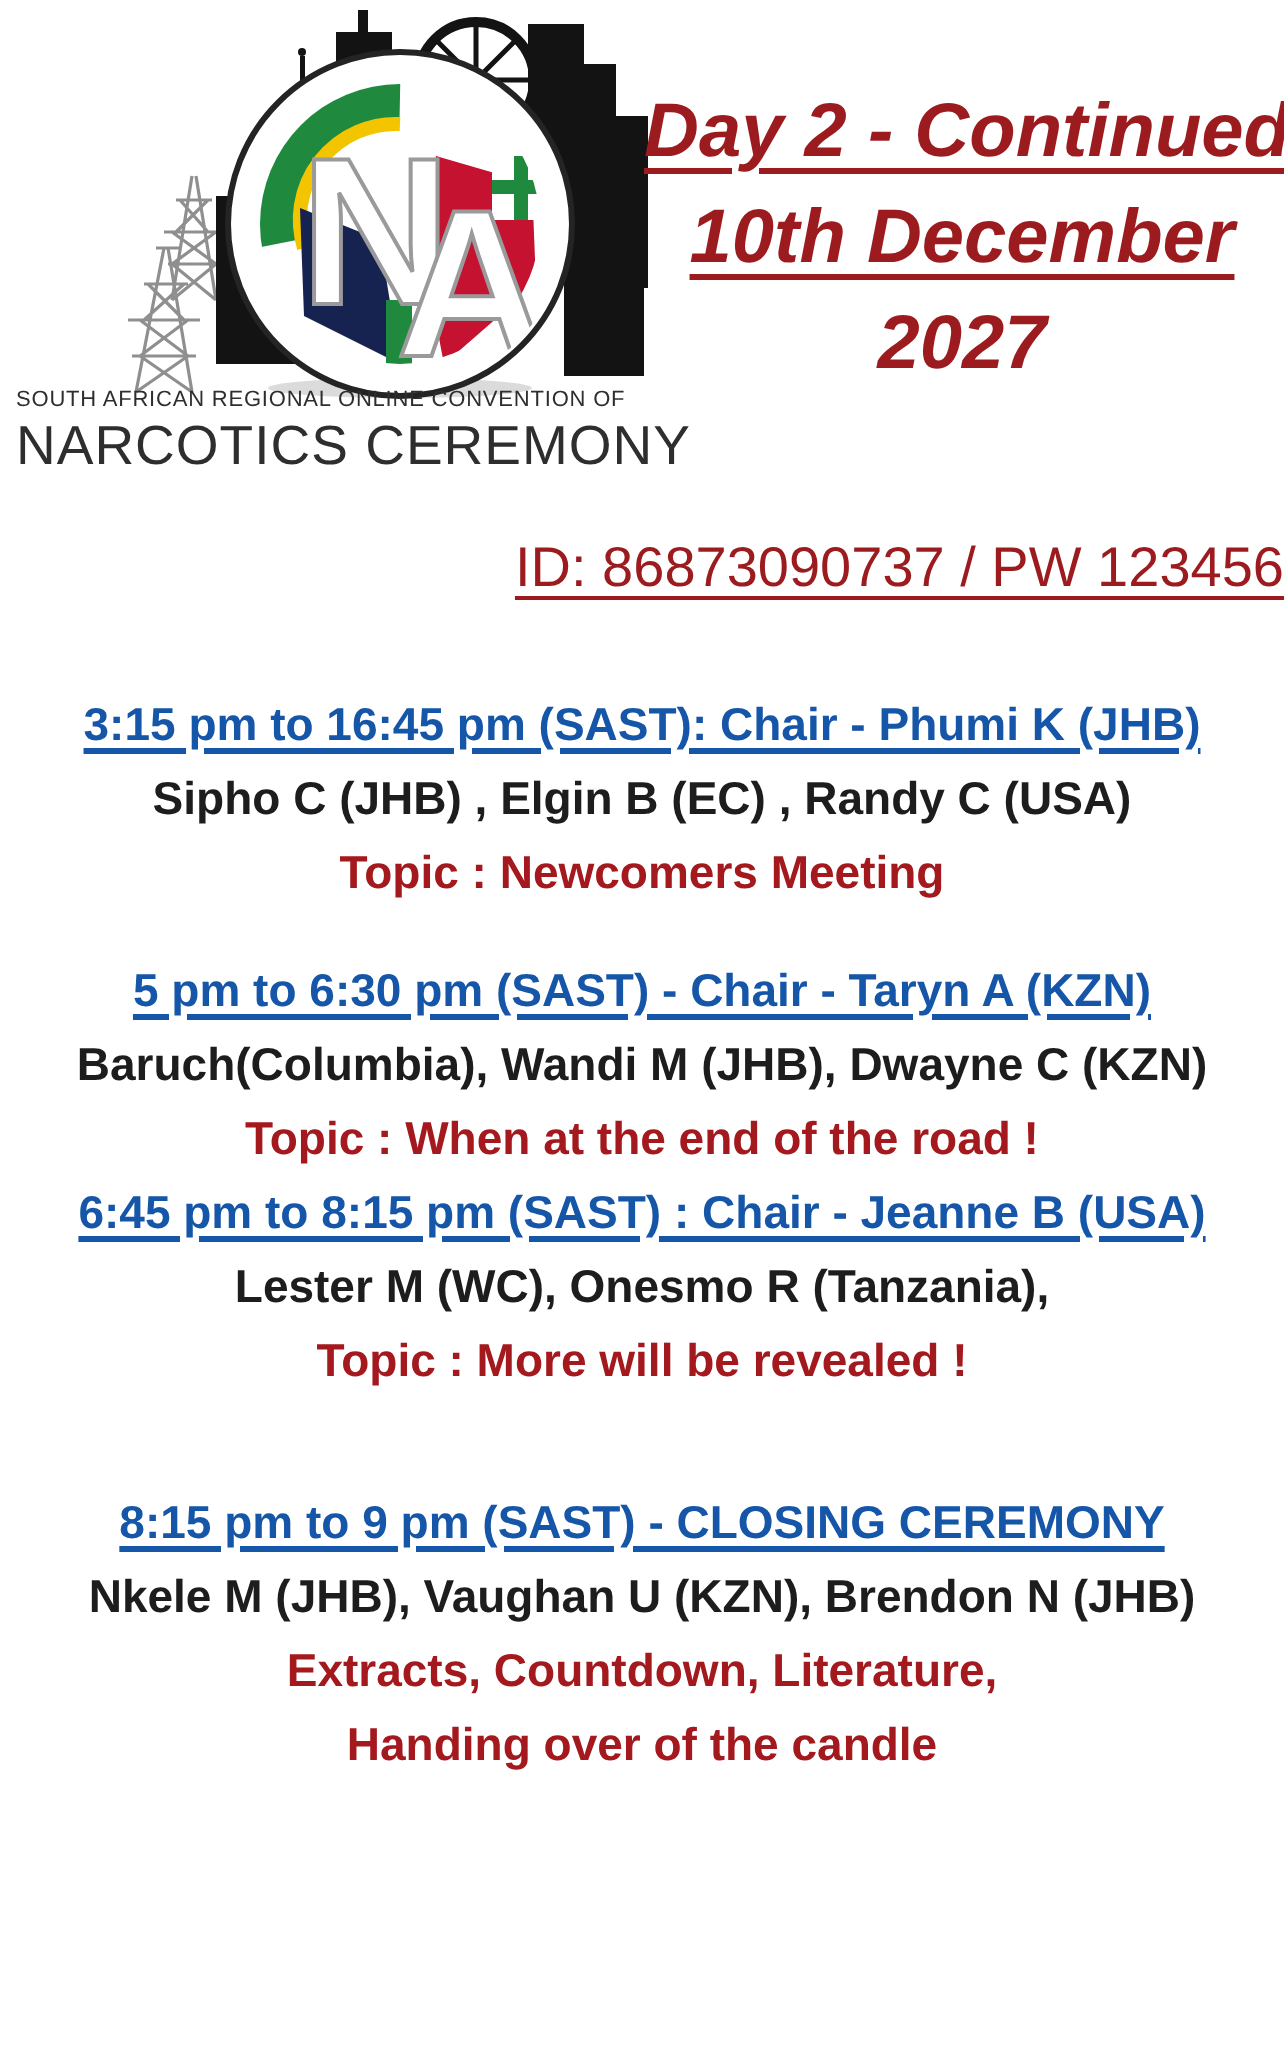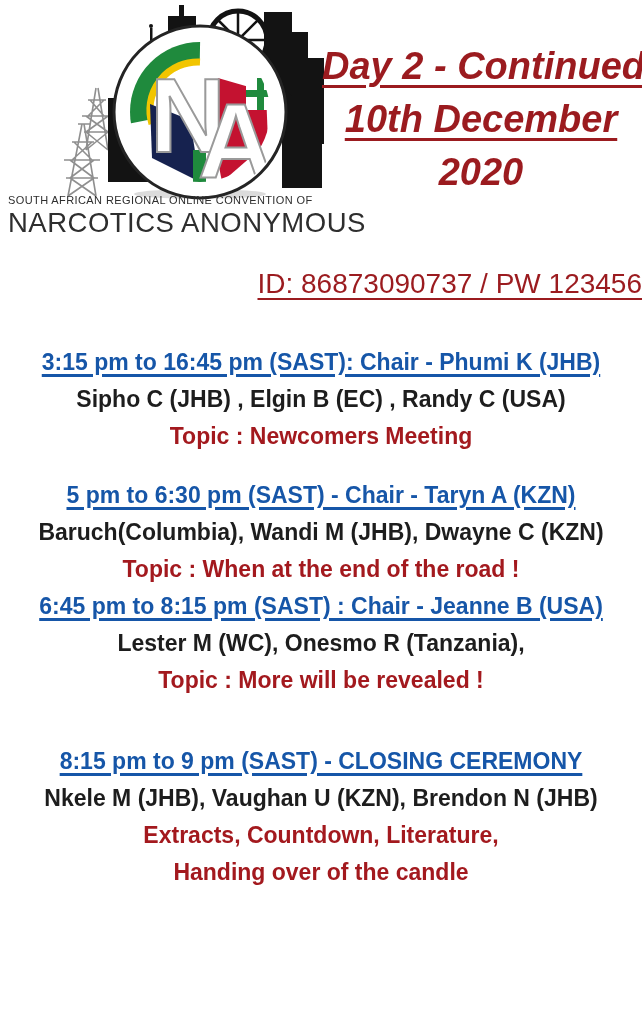--- a/index.html
+++ b/index.html
@@ -139,26 +139,26 @@
             <text x="100" y="152" font-size="105">N</text>
             <text x="148" y="178" font-size="105">A</text>
           </g>
         </g>
       </svg>
     </div>
 
     <div class="title-block">
       <div class="u">Day 2 - Continued</div>
       <div class="u">10th December</div>
-      <div>2020</div>
+      <div>2027</div>
     </div>
 
     <div class="org-block">
       <div class="org-line1">SOUTH AFRICAN REGIONAL ONLINE CONVENTION OF</div>
-      <div class="org-line2">NARCOTICS ANONYMOUS</div>
+      <div class="org-line2">NARCOTICS CEREMONY</div>
     </div>
   </div>
 
   <div class="credentials">ID: 86873090737 / PW 123456</div>
 
   <div class="schedule">
 
     <div class="session session-1">
       <div class="line session-heading">3:15 pm to 16:45 pm (SAST): Chair - Phumi K (JHB)</div>
       <div class="line session-speakers">Sipho C (JHB) , Elgin B (EC) , Randy C (USA)</div>

